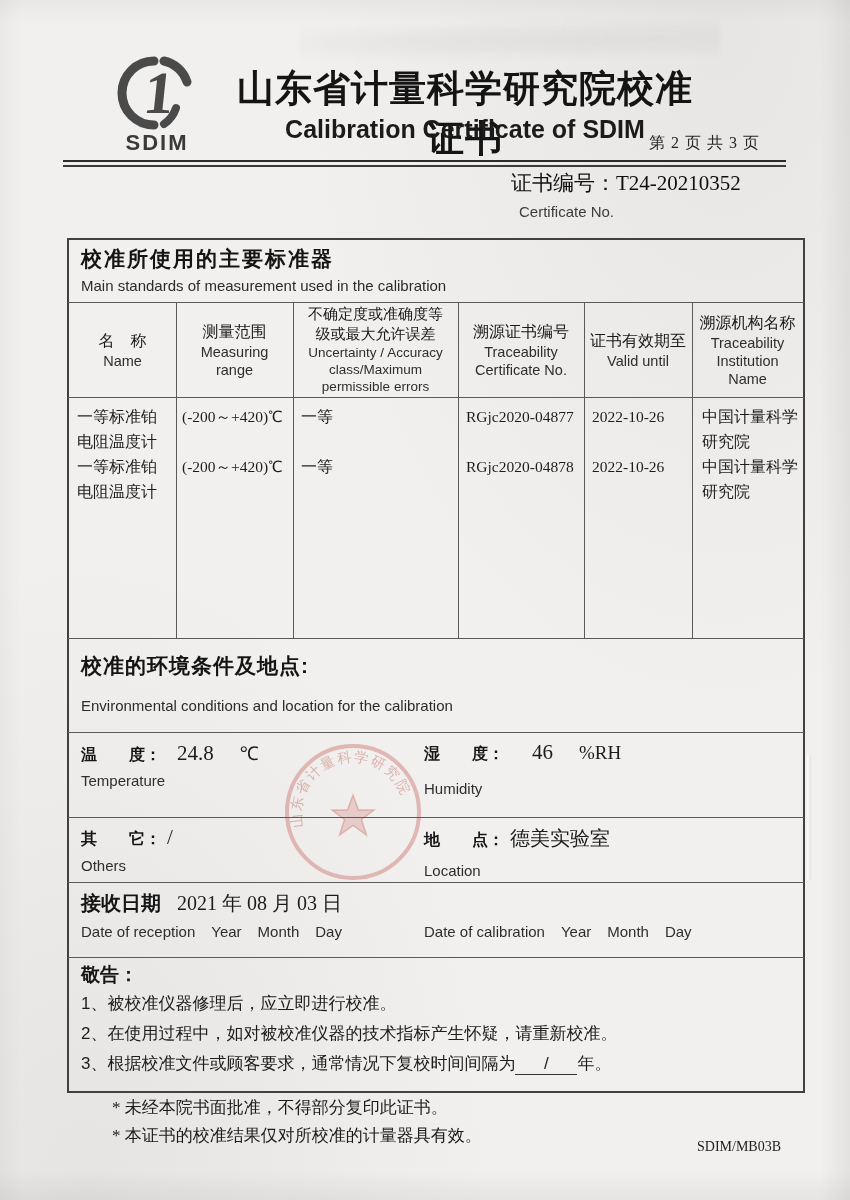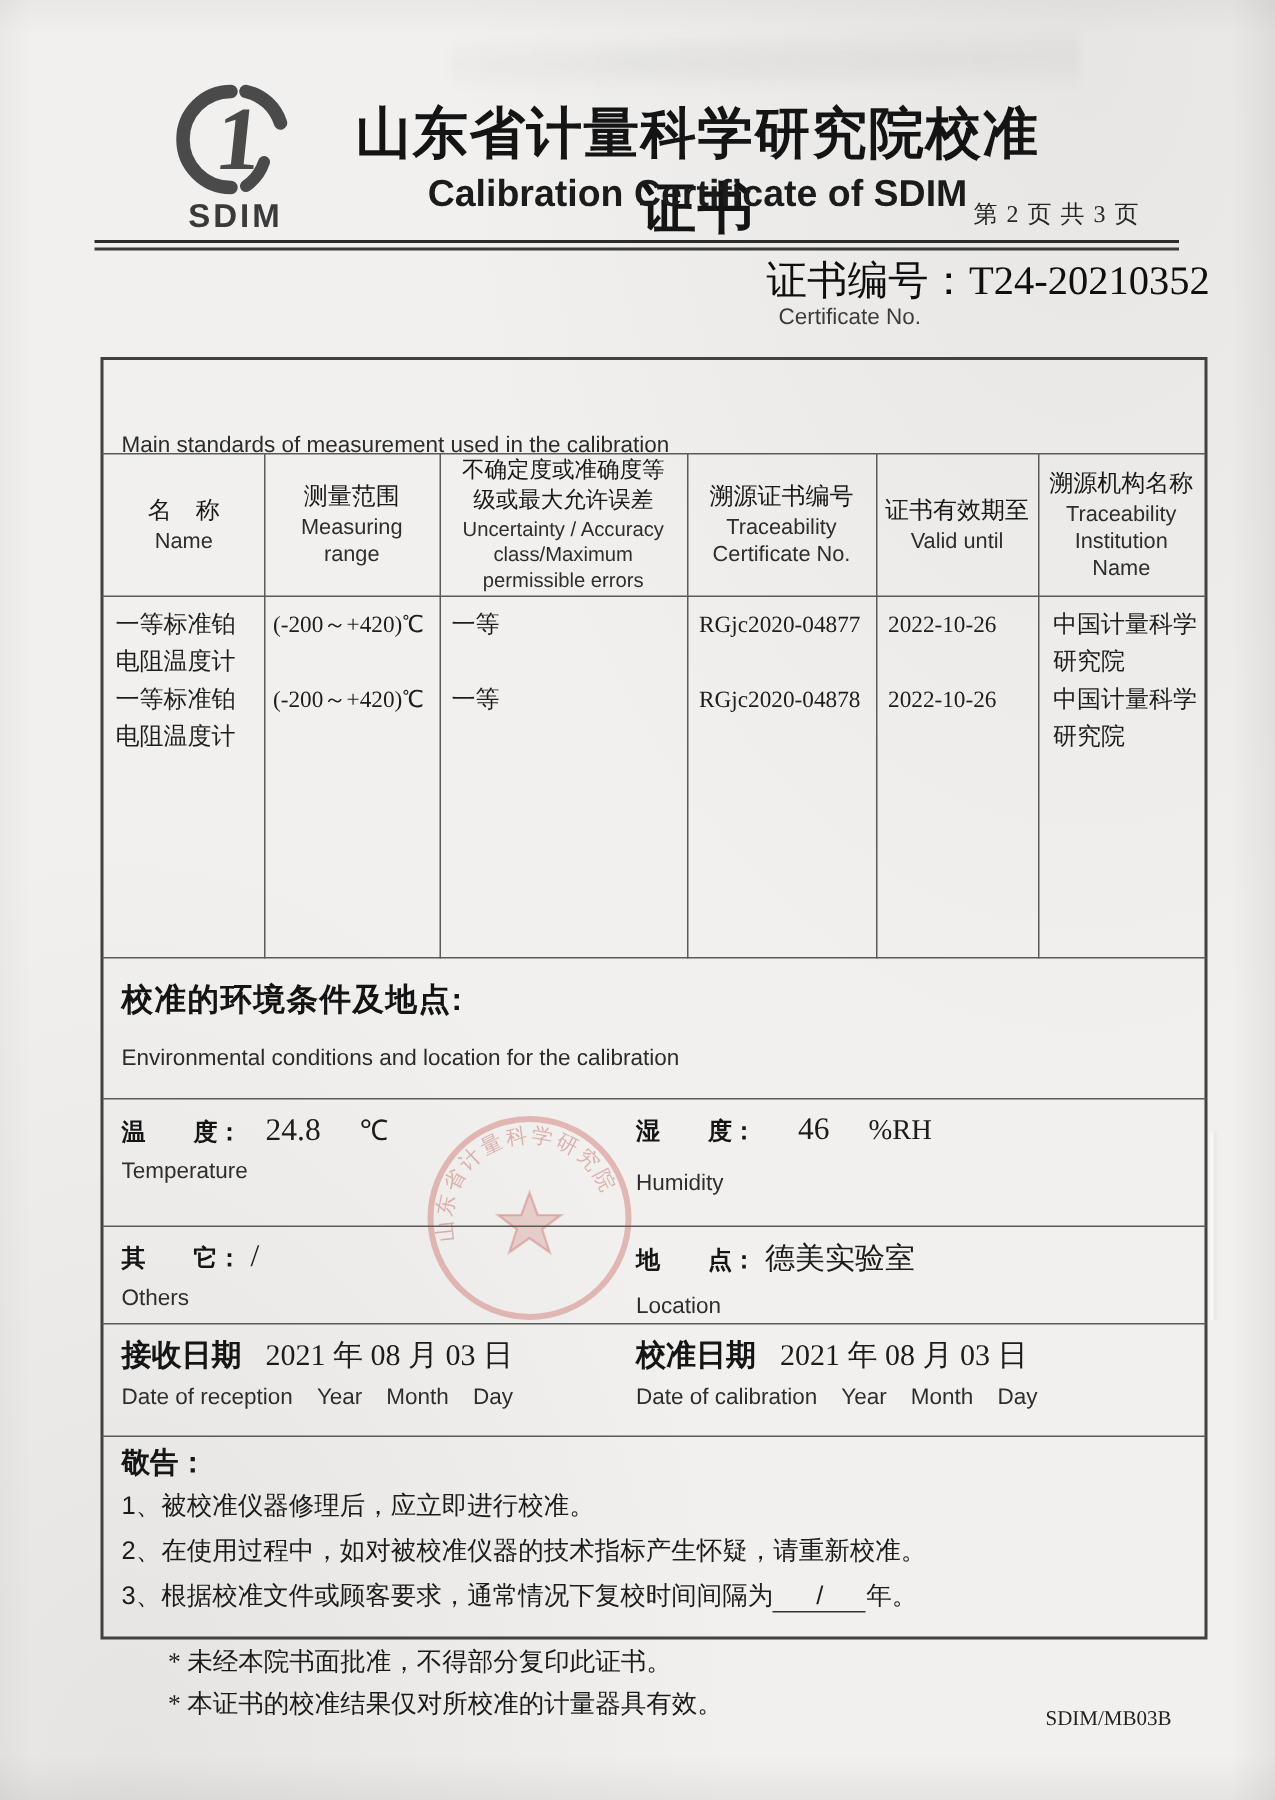--- a/index.html
+++ b/index.html
@@ -16,30 +16,30 @@
   .sans{font-family:"Liberation Sans", sans-serif;}
   .abs{position:absolute;}
 
   
   .logo{left:96px;top:56px;width:122px;height:100px;text-align:center;}
   .logo-word{font-family:"Liberation Sans",sans-serif;font-weight:bold;font-size:22px;letter-spacing:2px;color:#3a3a3a;margin-top:-4px;}
   .title-cn{left:222px;top:64px;width:486px;text-align:center;font-size:37px;font-weight:bold;letter-spacing:1px;color:#141414;}
   .title-en{left:222px;top:115px;width:486px;text-align:center;font-size:25px;font-weight:bold;font-family:"Liberation Sans",sans-serif;color:#1b1b1b;}
   .page-info{left:649px;top:133px;font-size:16px;color:#262626;letter-spacing:1px;}
   .rule{left:63px;top:160px;width:723px;height:3px;border-top:2px solid #2c2c2c;border-bottom:2px solid #3a3a3a;}
-  .cert-no{left:511px;top:169px;font-size:27px;color:#0f0f0f;}
+  .cert-no{left:511px;top:169px;font-size:21px;color:#0f0f0f;}
   .cert-no-en{left:519px;top:203px;font-size:15px;color:#3c3c3c;}
 
   
   .doc-table{left:67px;top:238px;width:734px;height:851px;border:2px solid #414141;}
   .hline{position:absolute;left:-1px;right:-1px;border-top:1.5px solid #5a5a5a;}
   .vline{position:absolute;top:62px;height:337px;border-left:1.5px solid #5a5a5a;}
 
   .secA-cn{left:12px;top:5px;font-size:21px;font-weight:bold;font-family:"Liberation Sans",sans-serif;letter-spacing:2px;color:#141414;}
-  .secA-en{left:12px;top:37px;font-size:15px;font-family:"Liberation Sans",sans-serif;color:#2b2b2b;margin-top:11px;}
+  .secA-en{left:12px;top:37px;font-size:15px;font-family:"Liberation Sans",sans-serif;color:#2b2b2b;}
 
   .th{position:absolute;top:62px;height:95px;display:flex;flex-direction:column;justify-content:center;align-items:center;text-align:center;}
   .th .cn{font-size:16px;line-height:22px;color:#191919;}
   .th .en{font-size:14.5px;line-height:18px;font-family:"Liberation Sans",sans-serif;color:#2e2e2e;}
   .th3 .cn{font-size:15px;line-height:20px;}
   .th3 .en{font-size:13.5px;line-height:17px;}
 
   .bodycol{position:absolute;top:157px;height:240px;padding-top:7px;box-sizing:border-box;}
   .entry{height:50px;line-height:25px;font-size:16px;color:#1d1d1d;}
   .num{font-size:15.5px;}
@@ -101,20 +101,21 @@
       <circle cx="73" cy="73" r="66" fill="none" stroke="rgba(192,72,64,0.34)" stroke-width="4"></circle>
       <polygon points="73,56 78.5,71 94,71 81.5,80.5 86.5,96 73,86.5 59.5,96 64.5,80.5 52,71 67.5,71" fill="rgba(192,72,64,0.20)" stroke="rgba(192,72,64,0.30)" stroke-width="1.5"></polygon>
       <text font-size="14" fill="rgba(185,70,62,0.38)" letter-spacing="2">
         <textPath href="#arcp" startOffset="2%">山东省计量科学研究院</textPath>
       </text>
     </svg>
   </div>
 
   <div class="abs doc-table">
 
+    <div class="abs secA-cn">校准所使用的主要标准器</div>
     <div class="abs secA-en">Main standards of measurement used in the calibration</div>
 
     <div class="hline" style="top:62px"></div>
     <div class="hline" style="top:157px"></div>
     <div class="hline" style="top:398px"></div>
     <div class="hline" style="top:492px"></div>
     <div class="hline" style="top:577px"></div>
     <div class="hline" style="top:642px"></div>
     <div class="hline" style="top:717px"></div>
 
@@ -211,23 +212,20 @@
       <span class="lbl-cn">地　　点：</span><span class="val" style="margin-left:6px;font-size:20px">德美实验室</span>
     </div>
     <div class="abs en-lbl" style="left:355px;top:622px">Location</div>
 
     <div class="abs" style="left:12px;top:650px">
       <span class="date-cn">接收日期</span><span class="date-val">2021 年 08 月 03 日</span>
     </div>
     <div class="abs en-lbl date-units" style="left:12px;top:683px">
       <span style="margin-left:0">Date of reception</span><span>Year</span><span>Month</span><span>Day</span>
     </div>
-    <div class="abs" style="left:355px;top:650px">
-      <span class="date-cn">校准日期</span><span class="date-val">2021 年 08 月 03 日</span>
-    </div>
     <div class="abs en-lbl date-units" style="left:355px;top:683px">
       <span style="margin-left:0">Date of calibration</span><span>Year</span><span>Month</span><span>Day</span>
     </div>
 
     <div class="abs notice-title">敬告：</div>
     <div class="abs notice-item" style="top:752px">1、被校准仪器修理后，应立即进行校准。</div>
     <div class="abs notice-item" style="top:782px">2、在使用过程中，如对被校准仪器的技术指标产生怀疑，请重新校准。</div>
     <div class="abs notice-item" style="top:812px">
       <span>3、根据校准文件或顾客要求，通常情况下复校时间间隔为</span><span class="fill-line">/</span><span>年。</span>
     </div>

